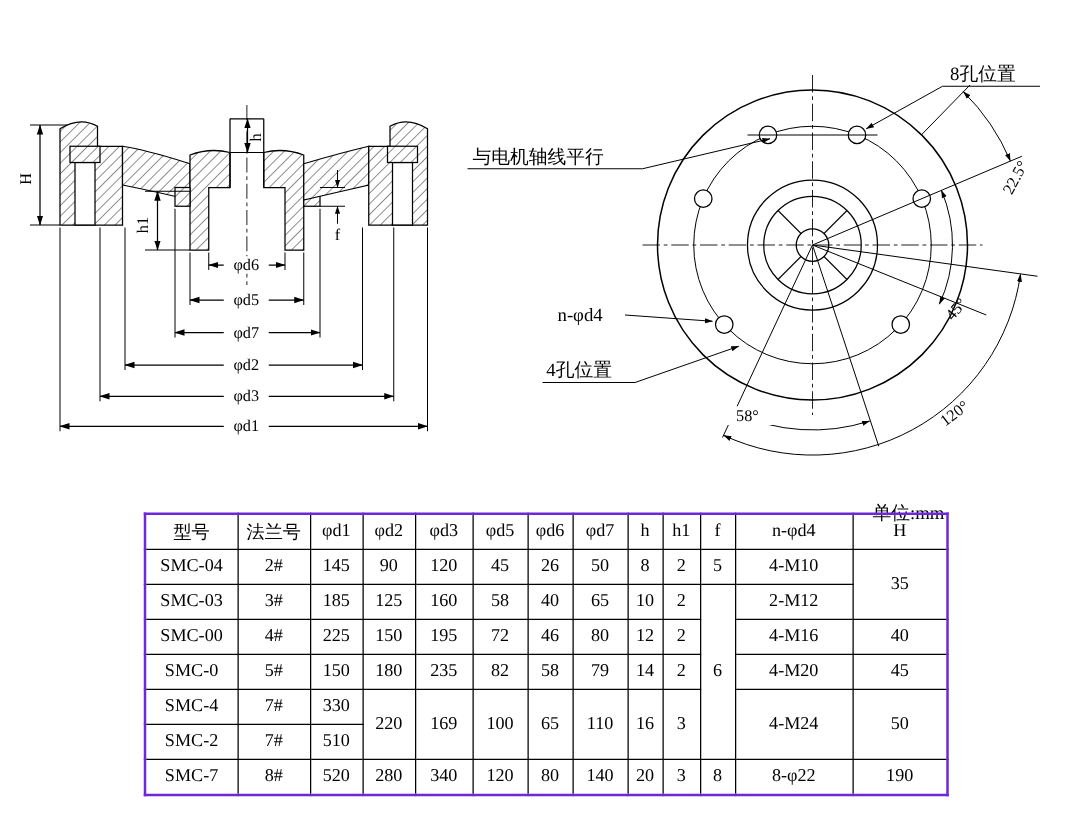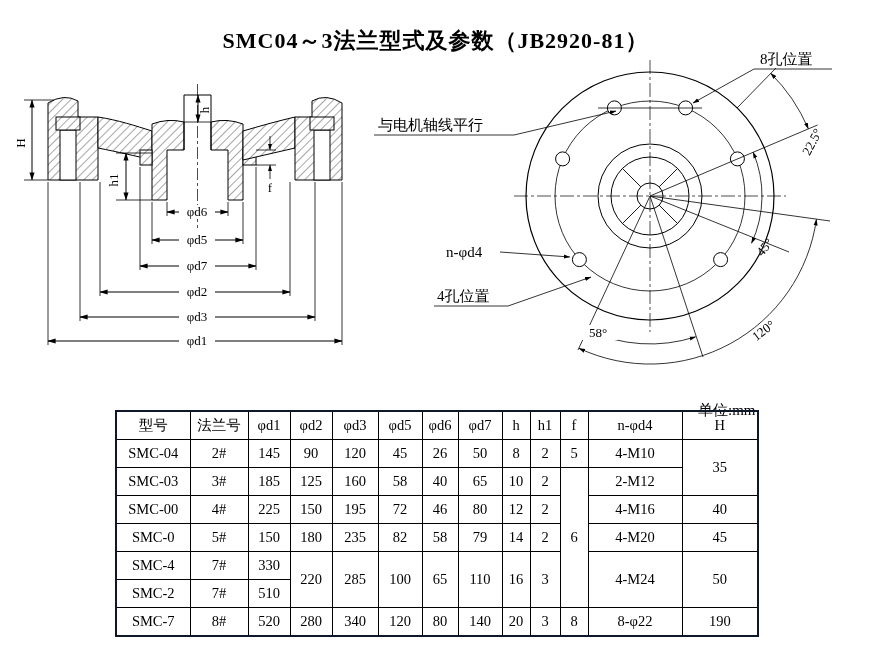--- a/index.html
+++ b/index.html
@@ -4,29 +4,28 @@
 <style>
   html,body{margin:0;padding:0;background:#fff;}
   .page{position:relative;width:871px;height:669px;background:#fff;color:#000;
         font-family:"Liberation Serif","DejaVu Serif",serif;overflow:hidden;}
   .title{position:absolute;top:26px;left:0;width:100%;text-align:center;
          font-size:22px;font-weight:700;letter-spacing:1px;}
   svg.drawing{position:absolute;top:0;left:0;}
   svg text{font-family:"Liberation Serif","DejaVu Serif",serif;fill:#000;}
   .unit{position:absolute;top:388px;left:698px;font-size:15px;margin-top:13px;}
   table.params{position:absolute;top:410px;left:115px;border-collapse:collapse;
-               text-align:center;font-size:14.5px;border:2px solid #0f172a;table-layout:fixed;}
+               text-align:center;font-size:14.5px;border:2px solid #6d28d9;table-layout:fixed;}
   .params th,.params td{border:1px solid #000;padding:0 3px;height:27px;font-weight:400;}
 </style>
 </head>
 <body>
 
 <div class="page">
 
-  <div class="title">SMC04～3法兰型式及参数（JB2920-81）</div>
 
   <svg class="drawing" width="871" height="405" viewBox="0 0 871 405">
     <defs>
       <pattern id="hx" patternUnits="userSpaceOnUse" width="6" height="6" patternTransform="rotate(45)">
         <rect width="6" height="6" fill="#fff"></rect>
         <line x1="0" y1="0" x2="0" y2="6" stroke="#000" stroke-width="0.7"></line>
       </pattern>
       <marker id="ar" viewBox="0 0 10 10" refX="9.5" refY="5" markerWidth="8" markerHeight="8" orient="auto-start-reverse">
         <path d="M0,1.8 L10,5 L0,8.2 Z" fill="#000"></path>
       </marker>
@@ -261,21 +260,21 @@
       <td>14</td>
       <td>2</td>
       <td>4-M20</td>
       <td>45</td>
     </tr>
     <tr>
       <td>SMC-4</td>
       <td>7#</td>
       <td>330</td>
       <td rowspan="2">220</td>
-      <td rowspan="2">285</td>
+      <td rowspan="2">169</td>
       <td rowspan="2">100</td>
       <td rowspan="2">65</td>
       <td rowspan="2">110</td>
       <td rowspan="2">16</td>
       <td rowspan="2">3</td>
       <td rowspan="2">4-M24</td>
       <td rowspan="2">50</td>
     </tr>
     <tr>
       <td>SMC-2</td>

